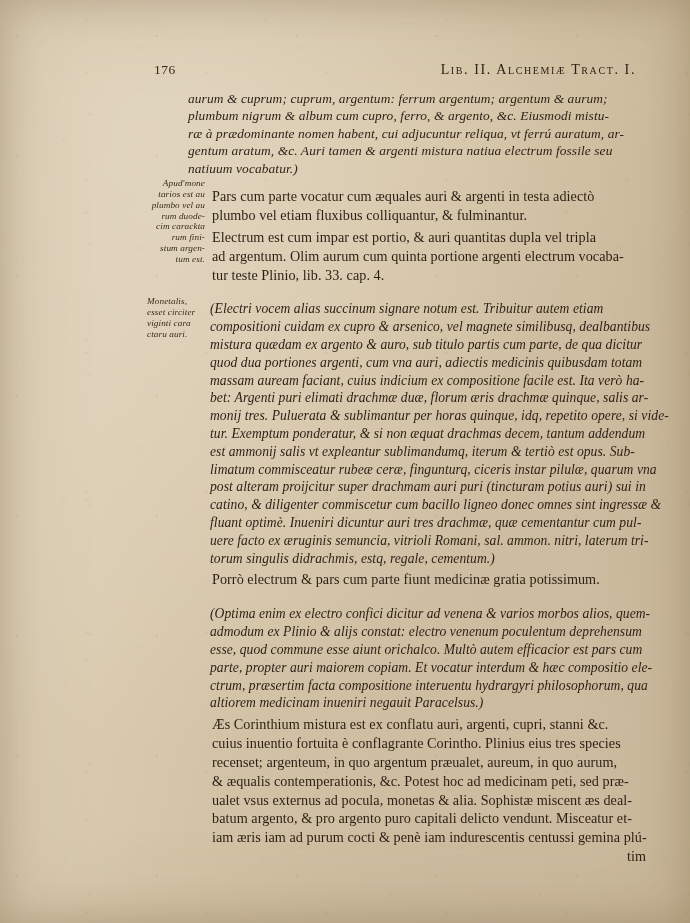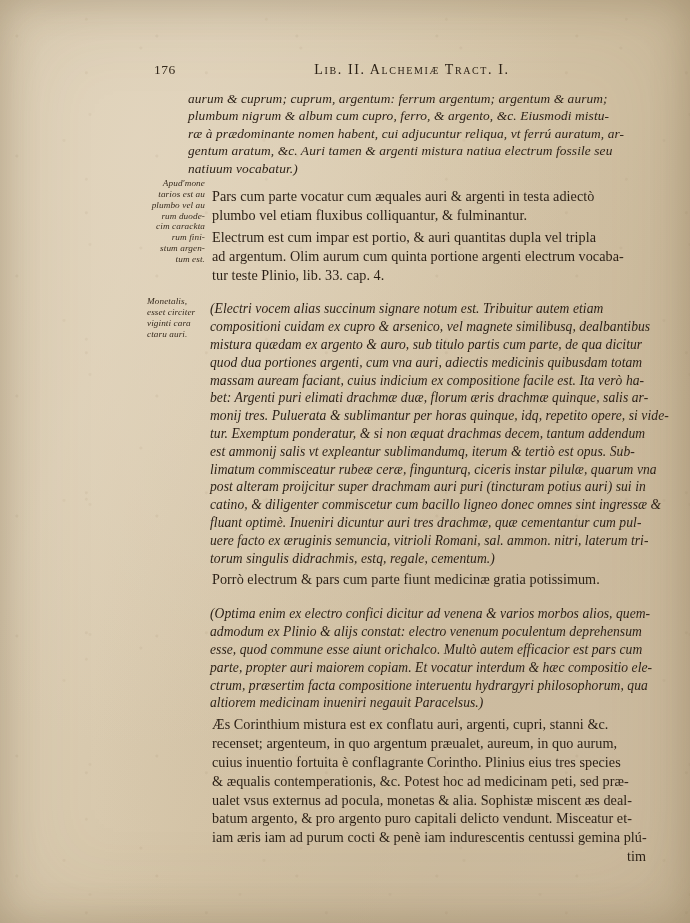--- a/index.html
+++ b/index.html
@@ -60,21 +60,21 @@
     position: absolute;
     left: 154px;
     top: 62px;
     font-size: 13.5px;
     letter-spacing: 0.5px;
     color: #33281c;
   }
   .running-head {
     font-size: 14px;
     letter-spacing: 1.6px;
-    text-align: center;
+    text-align: right;
     color: #2c2117;
     margin: 0 0 12px 0;
     padding-right: 10px;
     font-variant: small-caps;
   }
 
   
   .italic-block {
     font-style: italic;
     font-size: 13.4px;
@@ -177,22 +177,22 @@
       <span class="ln">(Optima enim ex electro confici dicitur ad venena &amp; varios morbos alios, quem-</span>
       <span class="ln">admodum ex Plinio &amp; alijs constat: electro venenum poculentum deprehensum</span>
       <span class="ln">esse, quod commune esse aiunt orichalco.  Multò autem efficacior est pars cum</span>
       <span class="ln">parte, propter auri maiorem copiam.  Et vocatur interdum &amp; hæc compositio ele-</span>
       <span class="ln">ctrum, præsertim facta compositione interuentu hydrargyri philosophorum, qua</span>
       <span class="ln">altiorem medicinam inueniri negauit Paracelsus.)</span>
     </p>
 
     <p class="body">
       <span class="ln">Æs Corinthium mistura est ex conflatu auri, argenti, cupri, stanni &amp;c.</span>
+      <span class="ln">cuius inuentio fortuita è conflagrante Corintho.  Plinius eius tres species</span>
       <span class="ln">recenset; argenteum, in quo argentum præualet, aureum, in quo aurum,</span>
-      <span class="ln">cuius inuentio fortuita è conflagrante Corintho.  Plinius eius tres species</span>
       <span class="ln">&amp; æqualis contemperationis, &amp;c. Potest hoc ad medicinam peti, sed præ-</span>
       <span class="ln">ualet vsus externus ad pocula, monetas &amp; alia.  Sophistæ miscent æs deal-</span>
       <span class="ln">batum argento, &amp; pro argento puro capitali delicto vendunt. Misceatur et-</span>
       <span class="ln">iam æris iam ad purum cocti &amp; penè iam indurescentis centussi gemina plú-</span>
       <span class="ln" style="text-align:right;display:block;">tim</span>
     </p>
 
   </div>
 
   <div class="marginalia mg-1">

